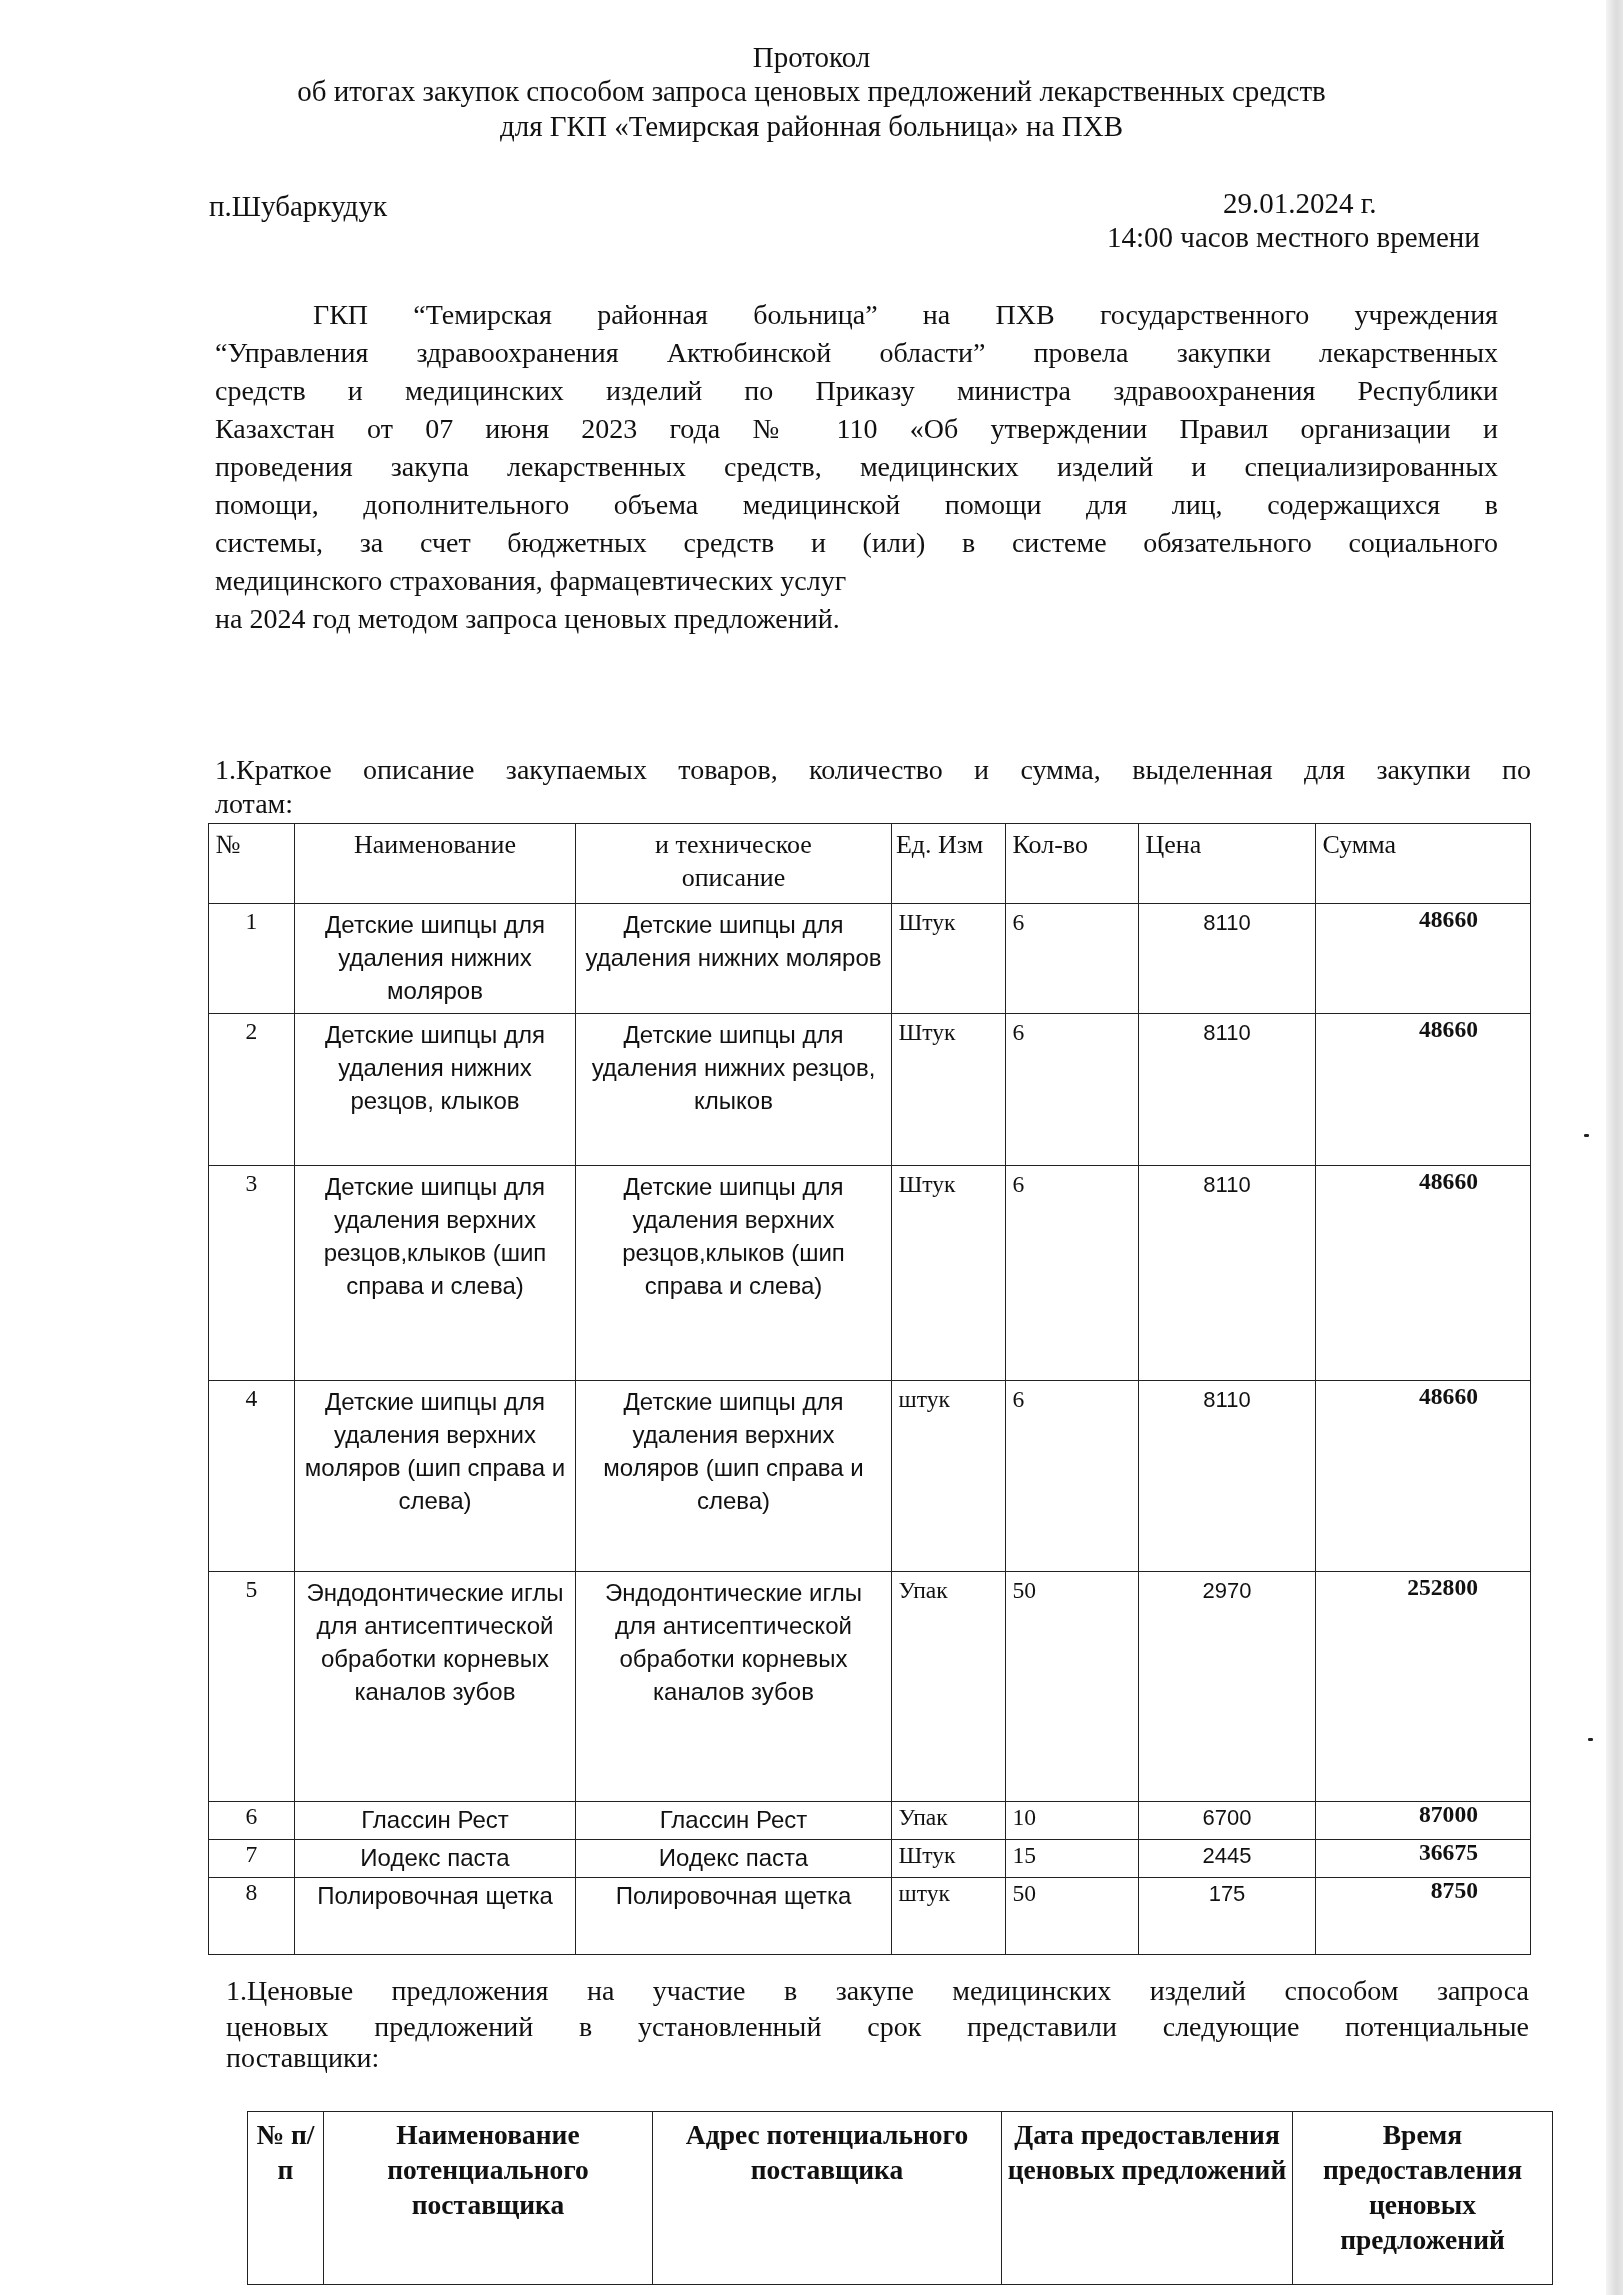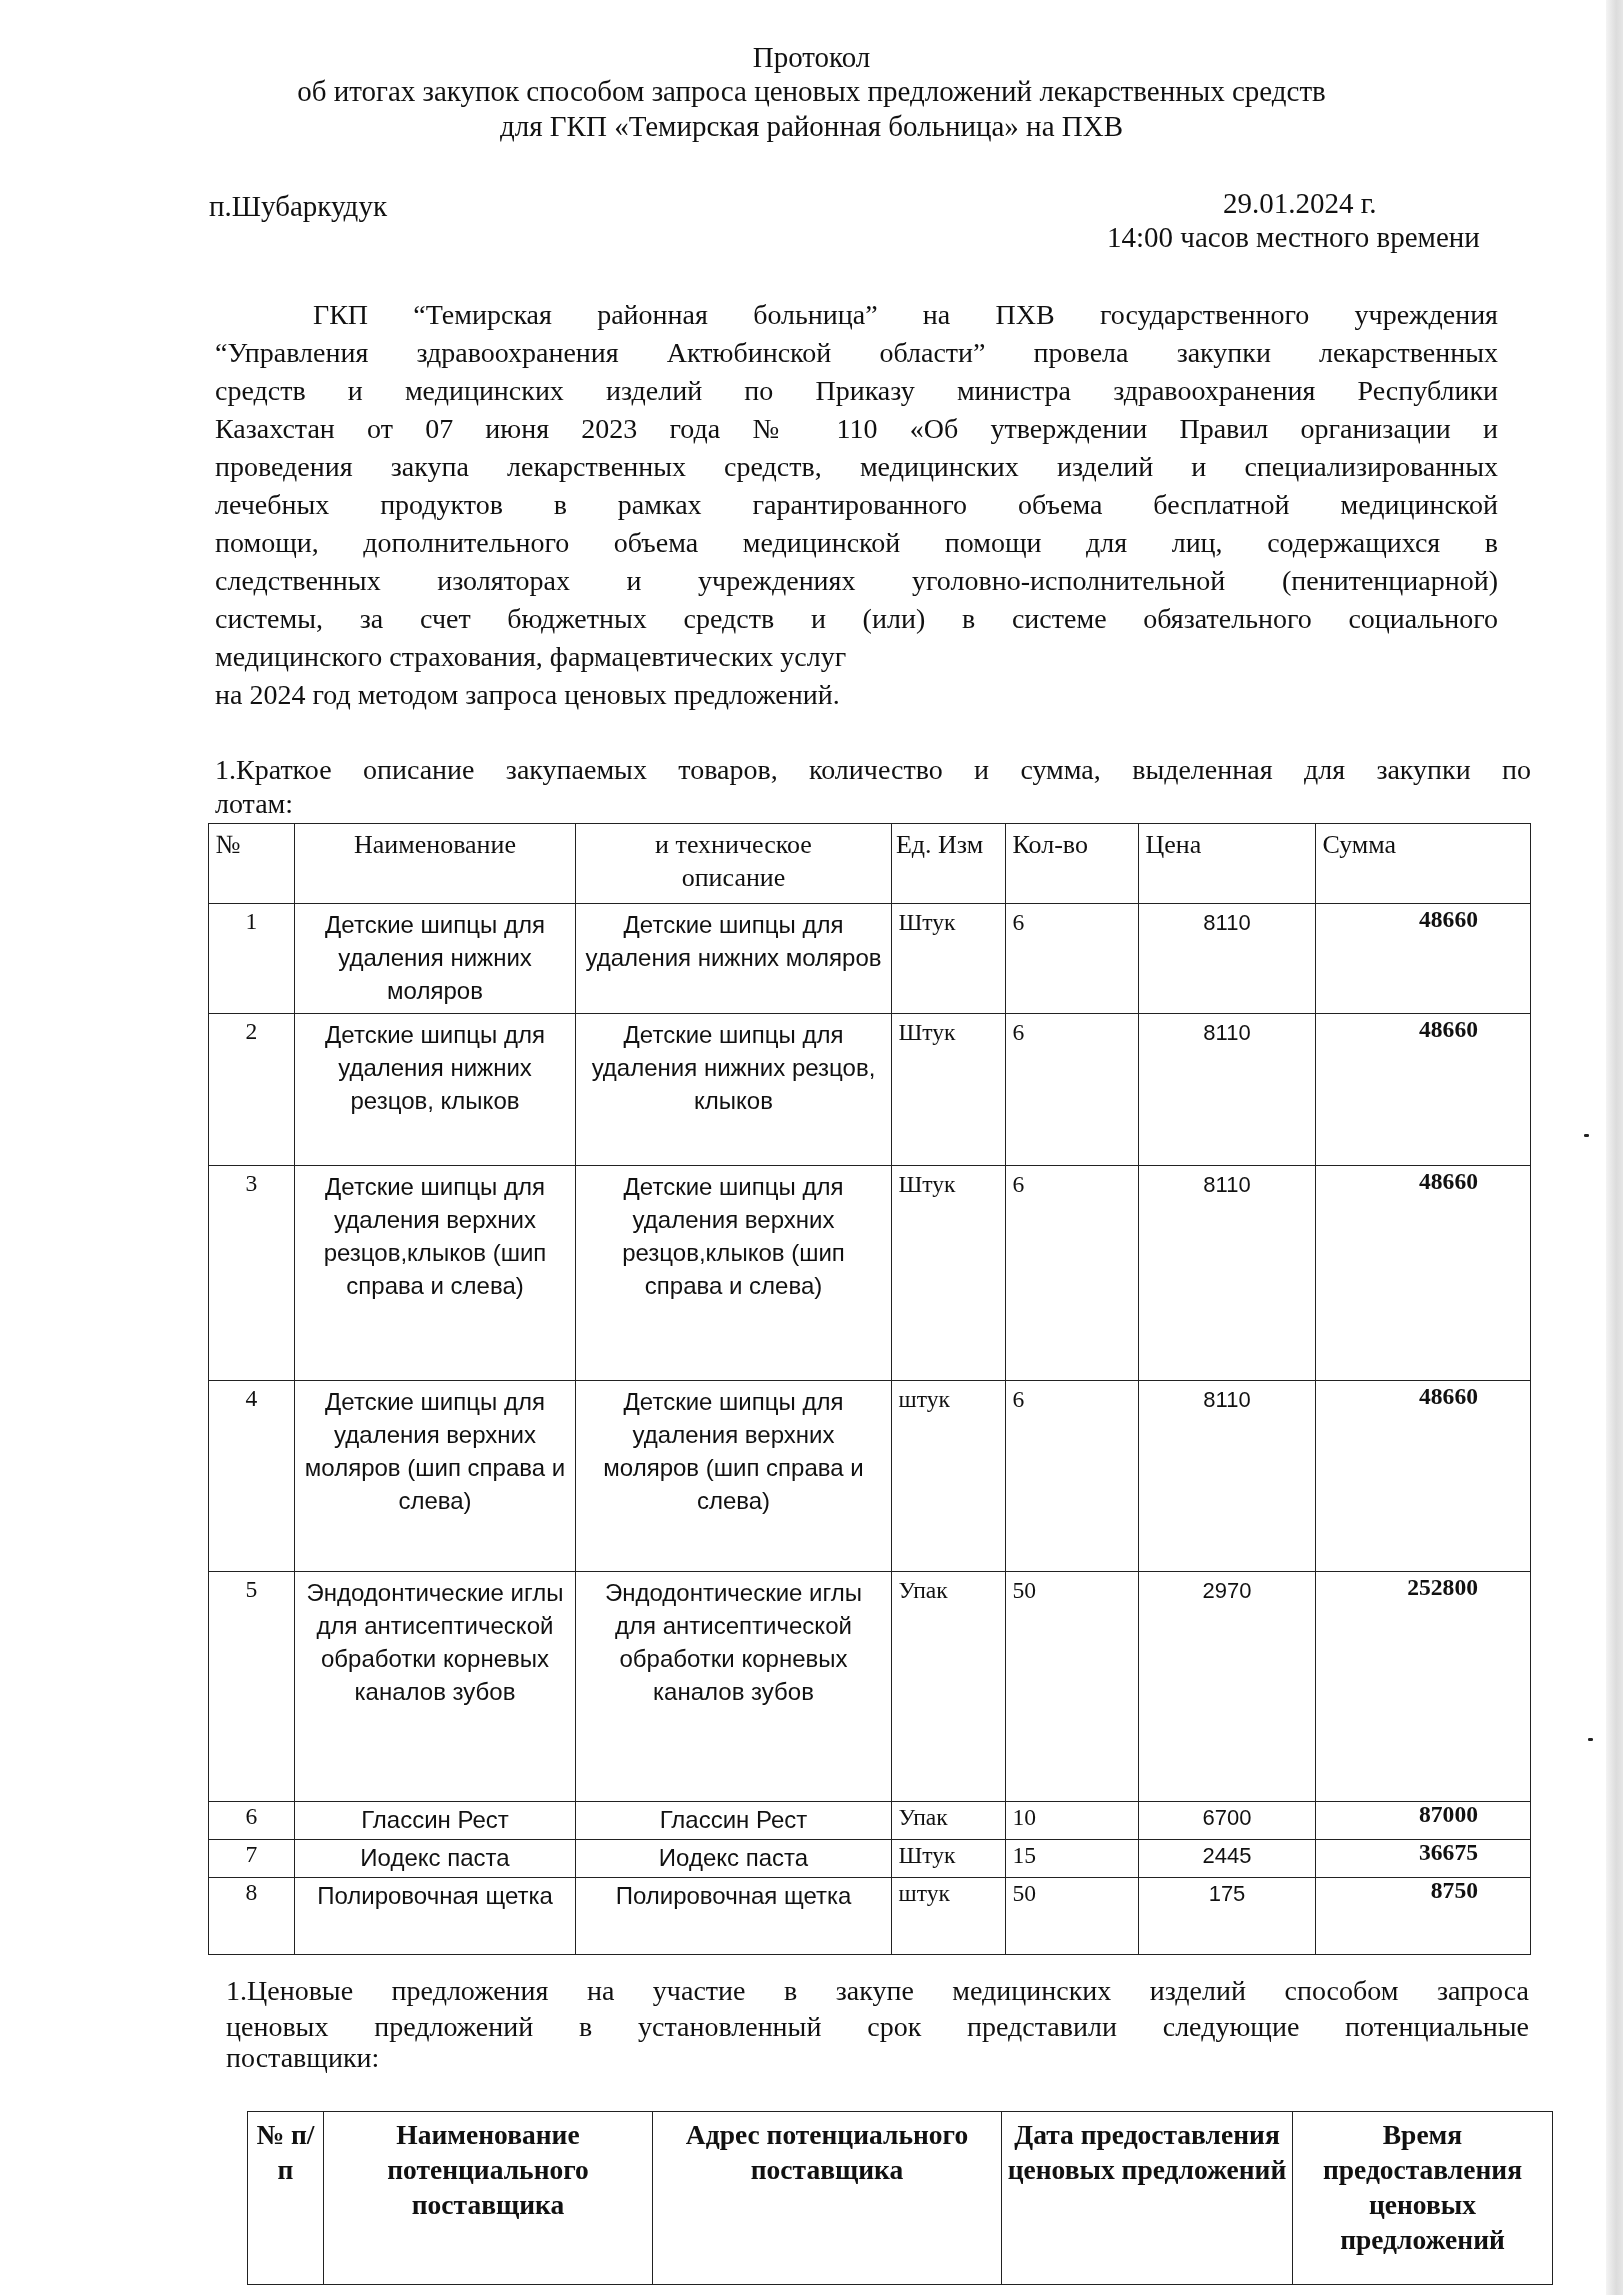--- a/index.html
+++ b/index.html
@@ -47,23 +47,21 @@
 <div class="abs" style="left:209px; top:190px; font-size:29px;">п.Шубаркудук</div>
 <div class="abs" style="left:1223px; top:187px; font-size:29px;">29.01.2024 г.</div>
 <div class="abs" style="left:1107px; top:221px; font-size:29px; white-space:nowrap;">14:00 часов местного времени</div>
 
 <div class="para" style="top:296px;">
   <span class="line" style="padding-left:98px;">ГКП “Темирская районная больница” на ПХВ  государственного учреждения</span>
   <span class="line">“Управления здравоохранения Актюбинской области” провела закупки лекарственных</span>
   <span class="line">средств и медицинских изделий по Приказу министра здравоохранения Республики</span>
   <span class="line">Казахстан от 07 июня 2023 года № 110 «Об утверждении Правил организации и</span>
   <span class="line">проведения закупа лекарственных средств, медицинских изделий и специализированных</span>
-  <span class="line">лечебных продуктов в рамках гарантированного объема бесплатной медицинской</span>
   <span class="line">помощи, дополнительного объема медицинской помощи для лиц, содержащихся в</span>
-  <span class="line">следственных изоляторах и учреждениях уголовно-исполнительной (пенитенциарной)</span>
   <span class="line">системы, за счет бюджетных средств и (или) в системе обязательного социального</span>
   <span class="line last">медицинского страхования, фармацевтических услуг</span>
   <span class="line last">на 2024 год методом запроса ценовых предложений.</span>
 </div>
 
 <div class="para" style="top:751px; width:1316px;">
   <span class="line">1.Краткое описание  закупаемых товаров, количество и сумма, выделенная для закупки по</span>
   <span class="line last" style="height:33px; line-height:30px;">лотам:</span>
 </div>
 

